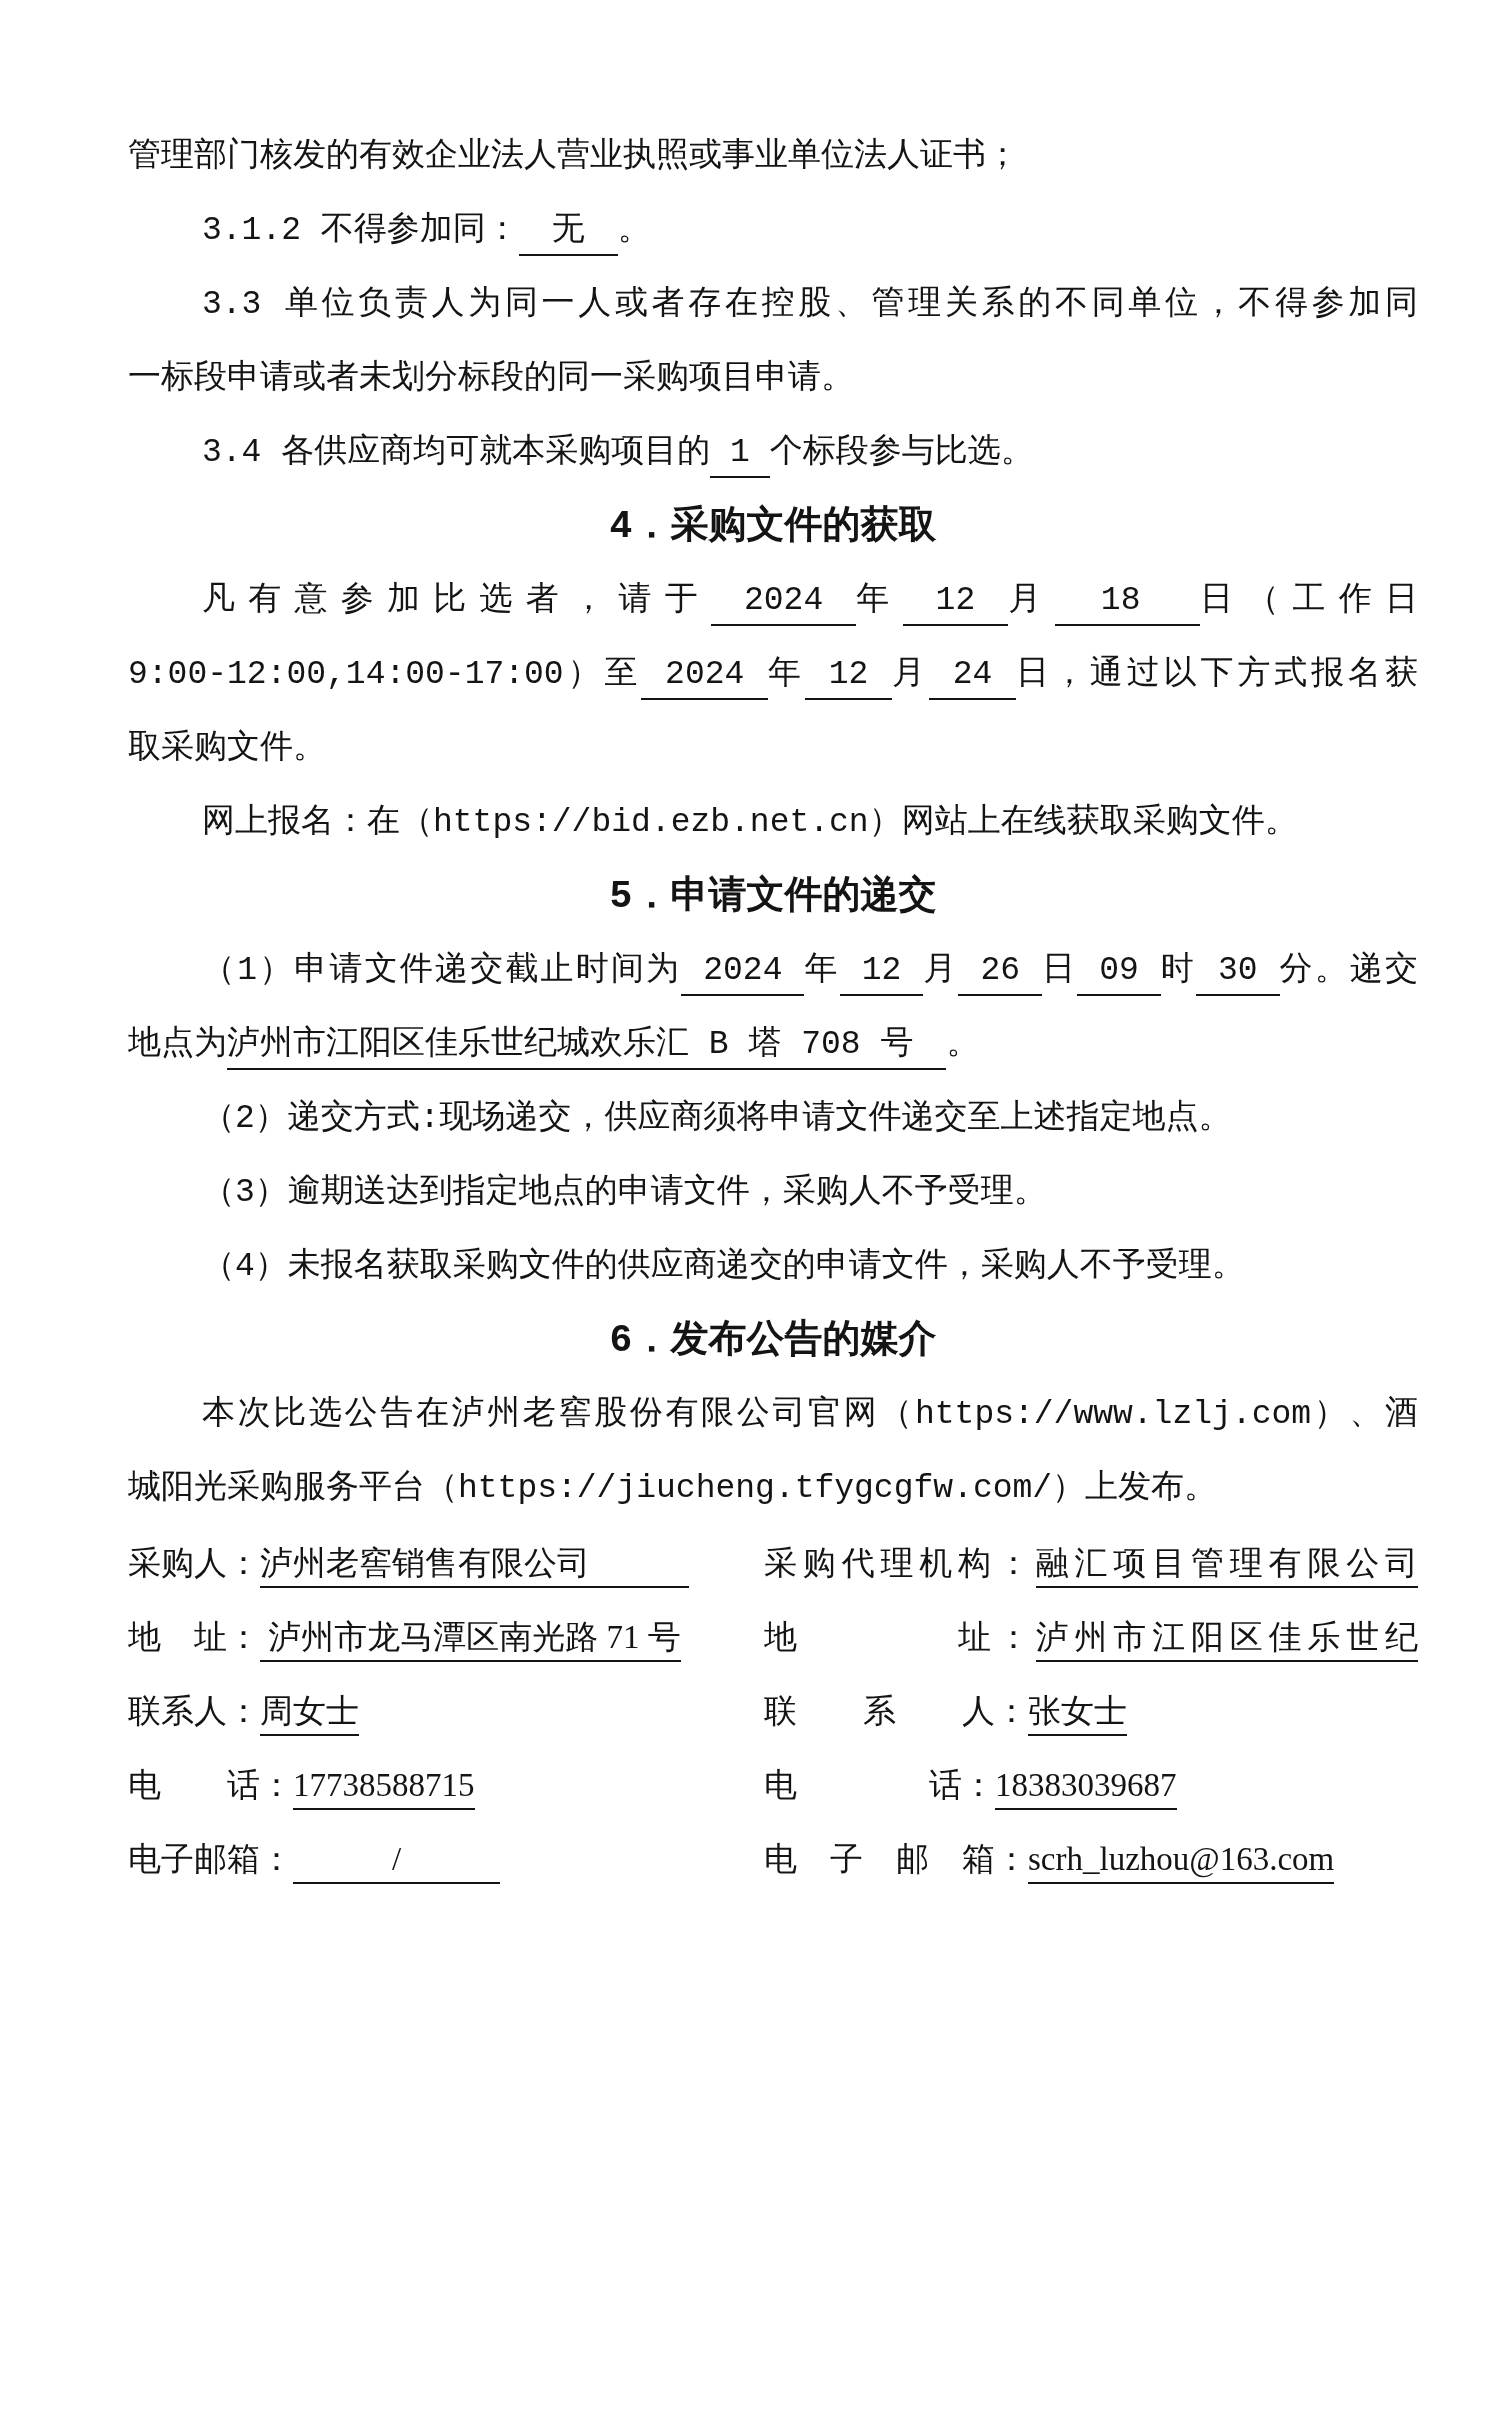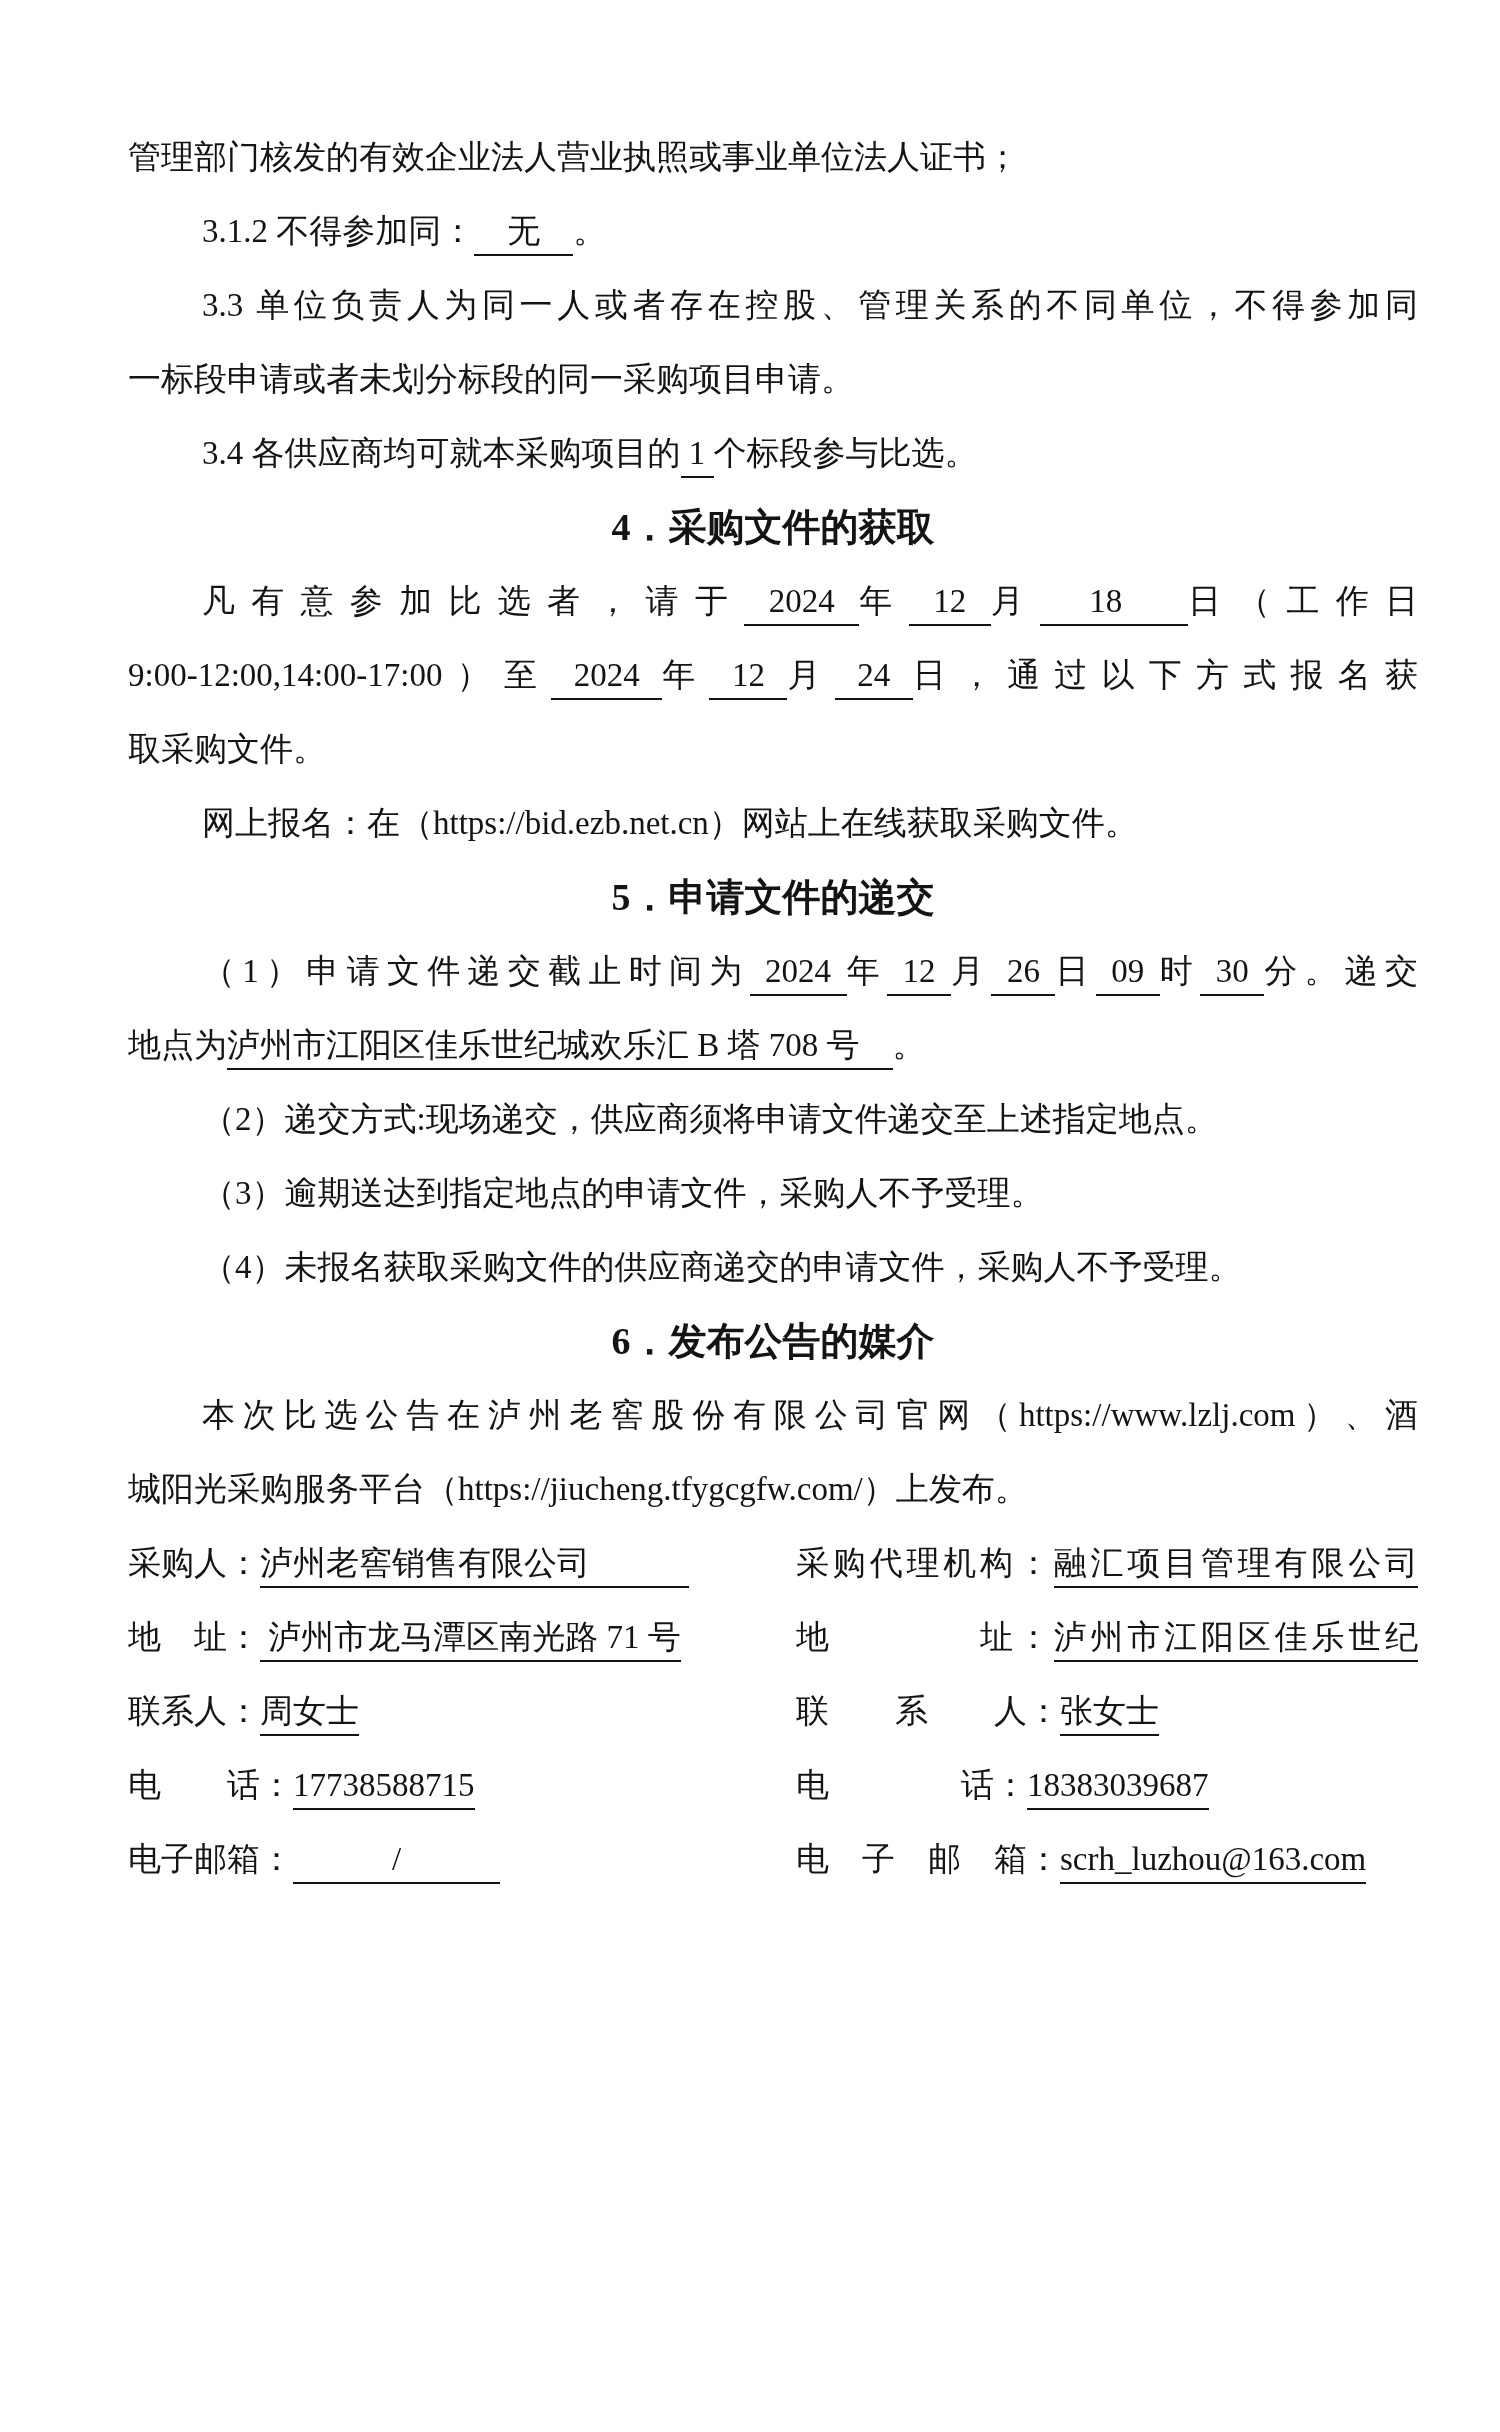--- a/index.html
+++ b/index.html
@@ -12,25 +12,26 @@
     padding:120px 82px 0 128px;
     font-family:"Liberation Serif","DejaVu Serif",serif;
     font-size:33px;
     overflow:hidden;
   }
   .line{
     height:74px;
     line-height:74px;
     white-space:pre-wrap;
     overflow:hidden;
+    font-family:Liberation Mono, monospace;
   }
   .indent{padding-left:74px;}
   .heading{font-weight:bold;font-size:38px;text-align:center;}
   .j{text-align:justify;text-align-last:justify;}
-  .contact-row{display:flex;height:74px;line-height:74px;white-space:pre-wrap;overflow:hidden;gap:32px;}
+  .contact-row{display:flex;height:74px;line-height:74px;white-space:pre-wrap;overflow:hidden;}
   .cell{overflow:hidden;}
   .cell.left{width:636px;flex:none;}
   .cell.right{flex:1;}
   .cell.j{text-align:justify;text-align-last:justify;}
   .u{border-bottom:2px solid #141414;padding-bottom:5px;}
 </style>
 </head>
 <body>
 
 <main class="page">

